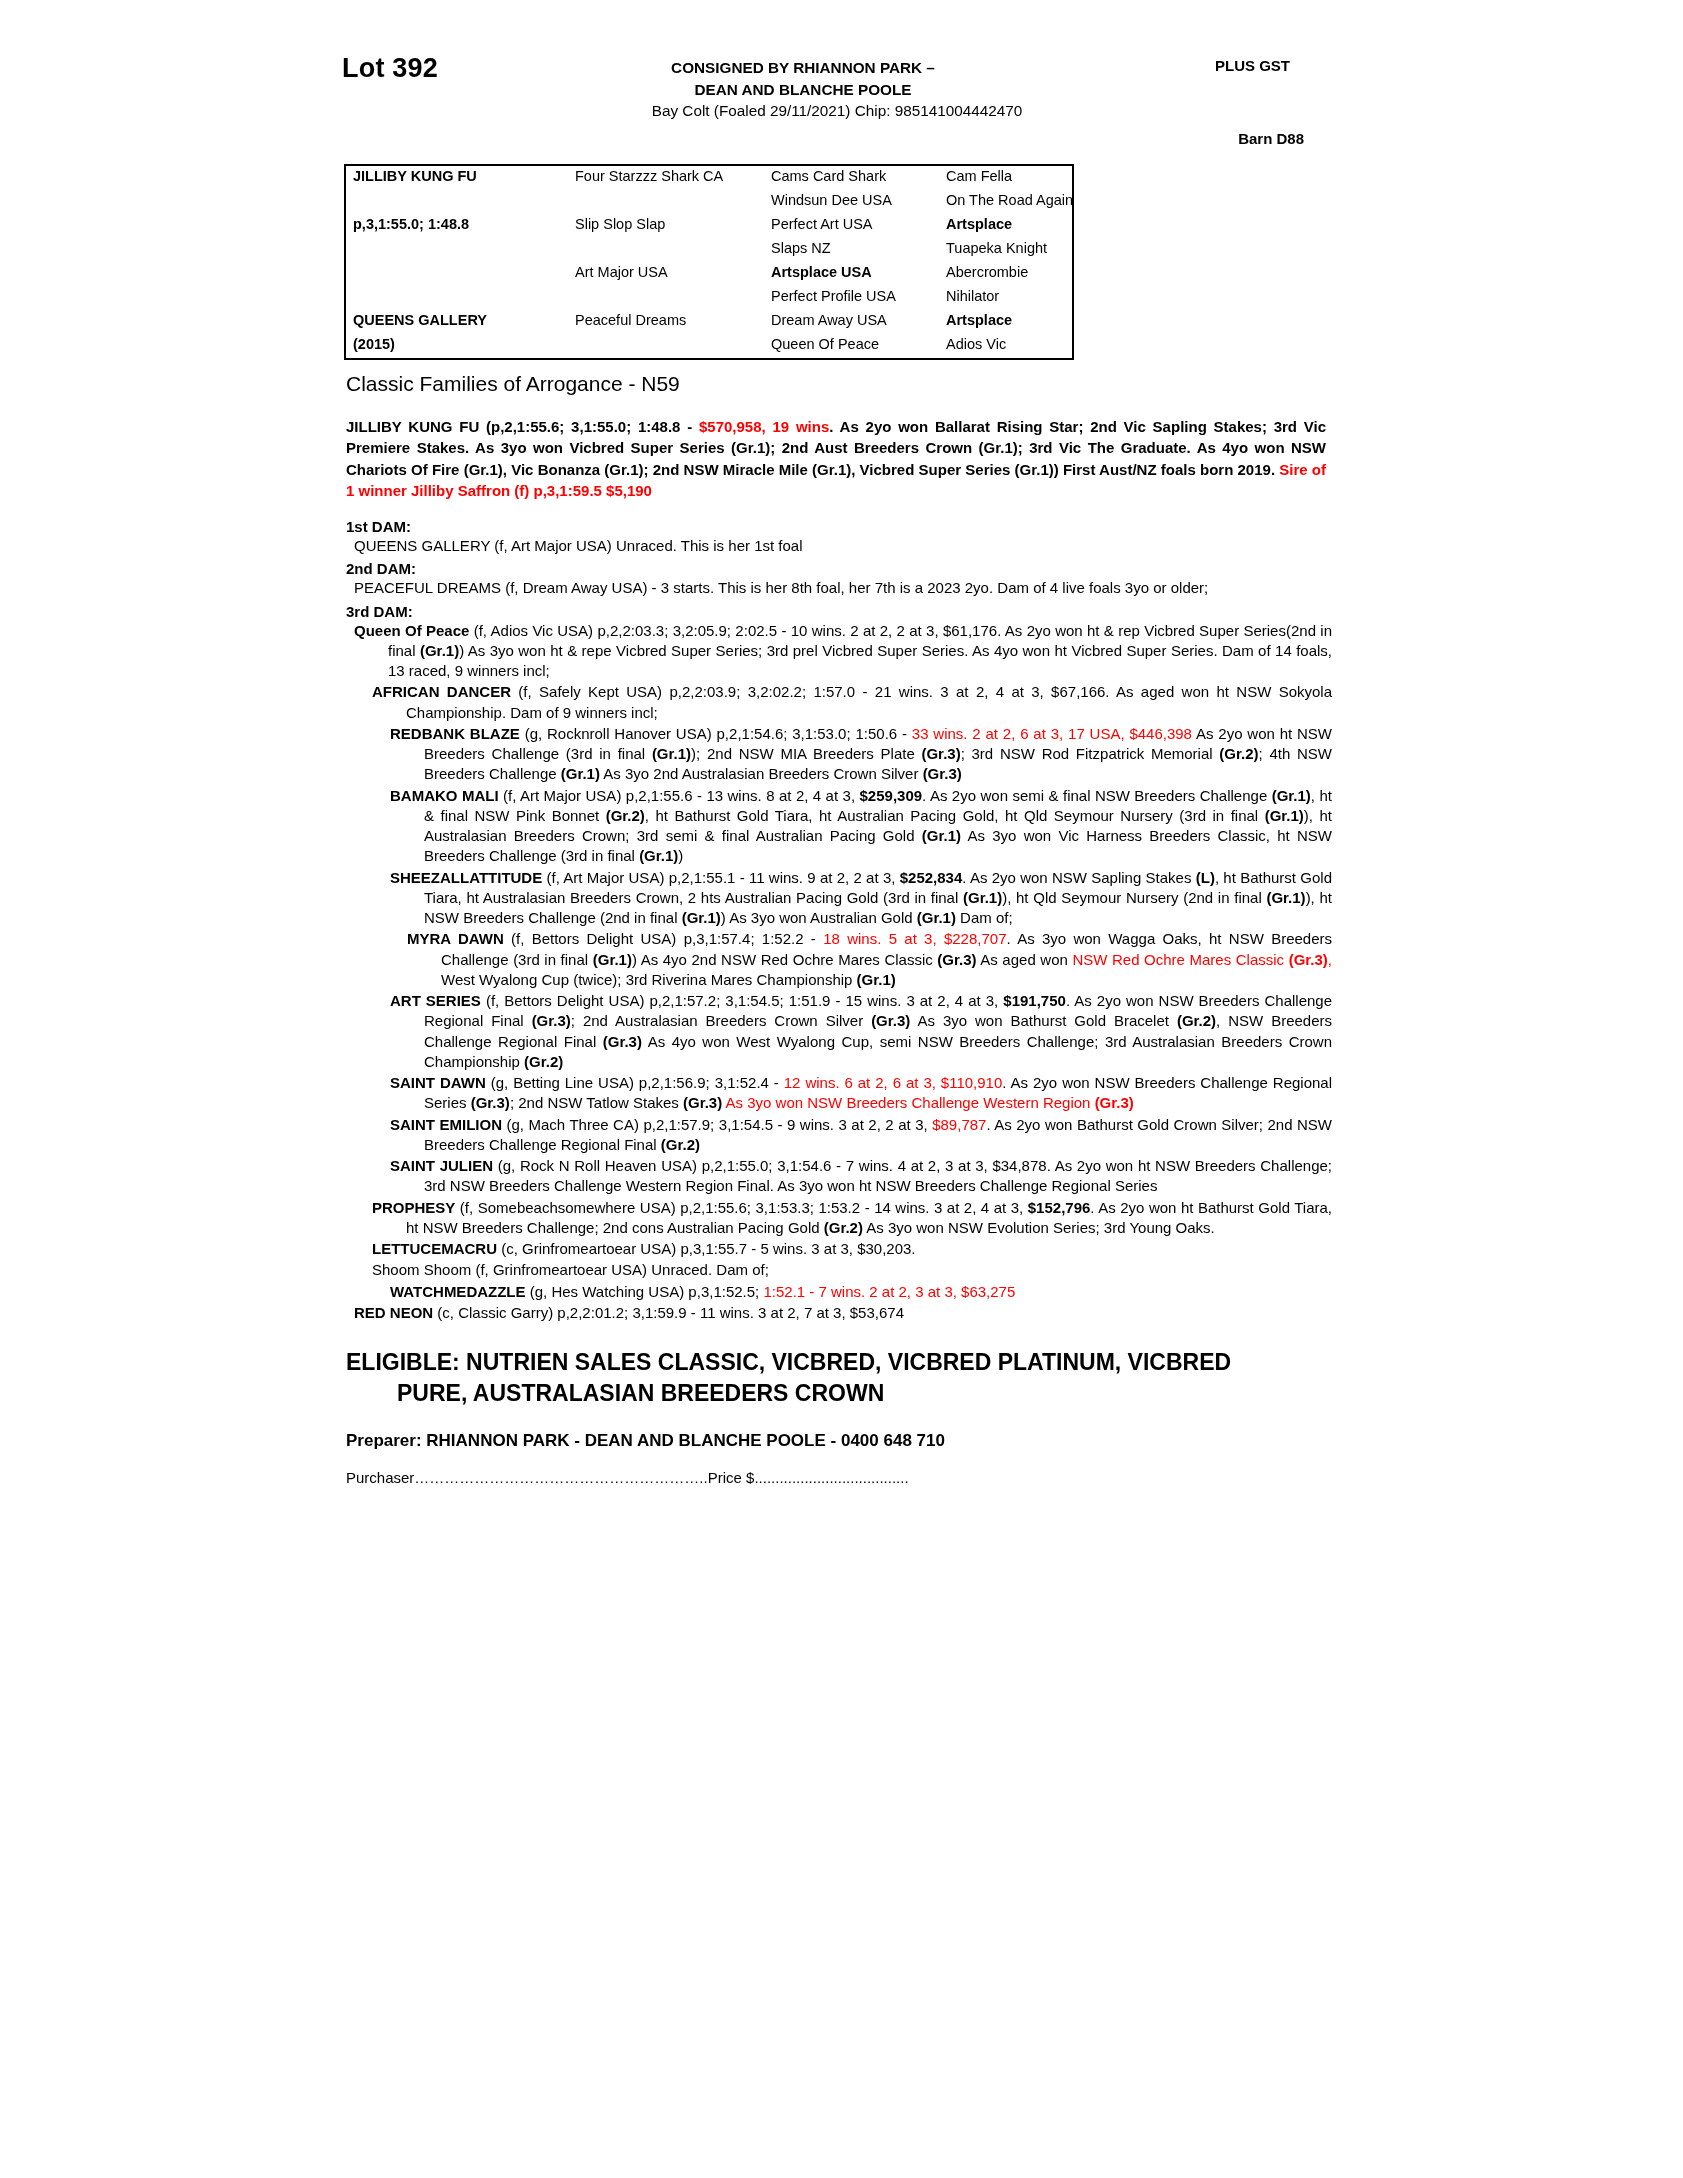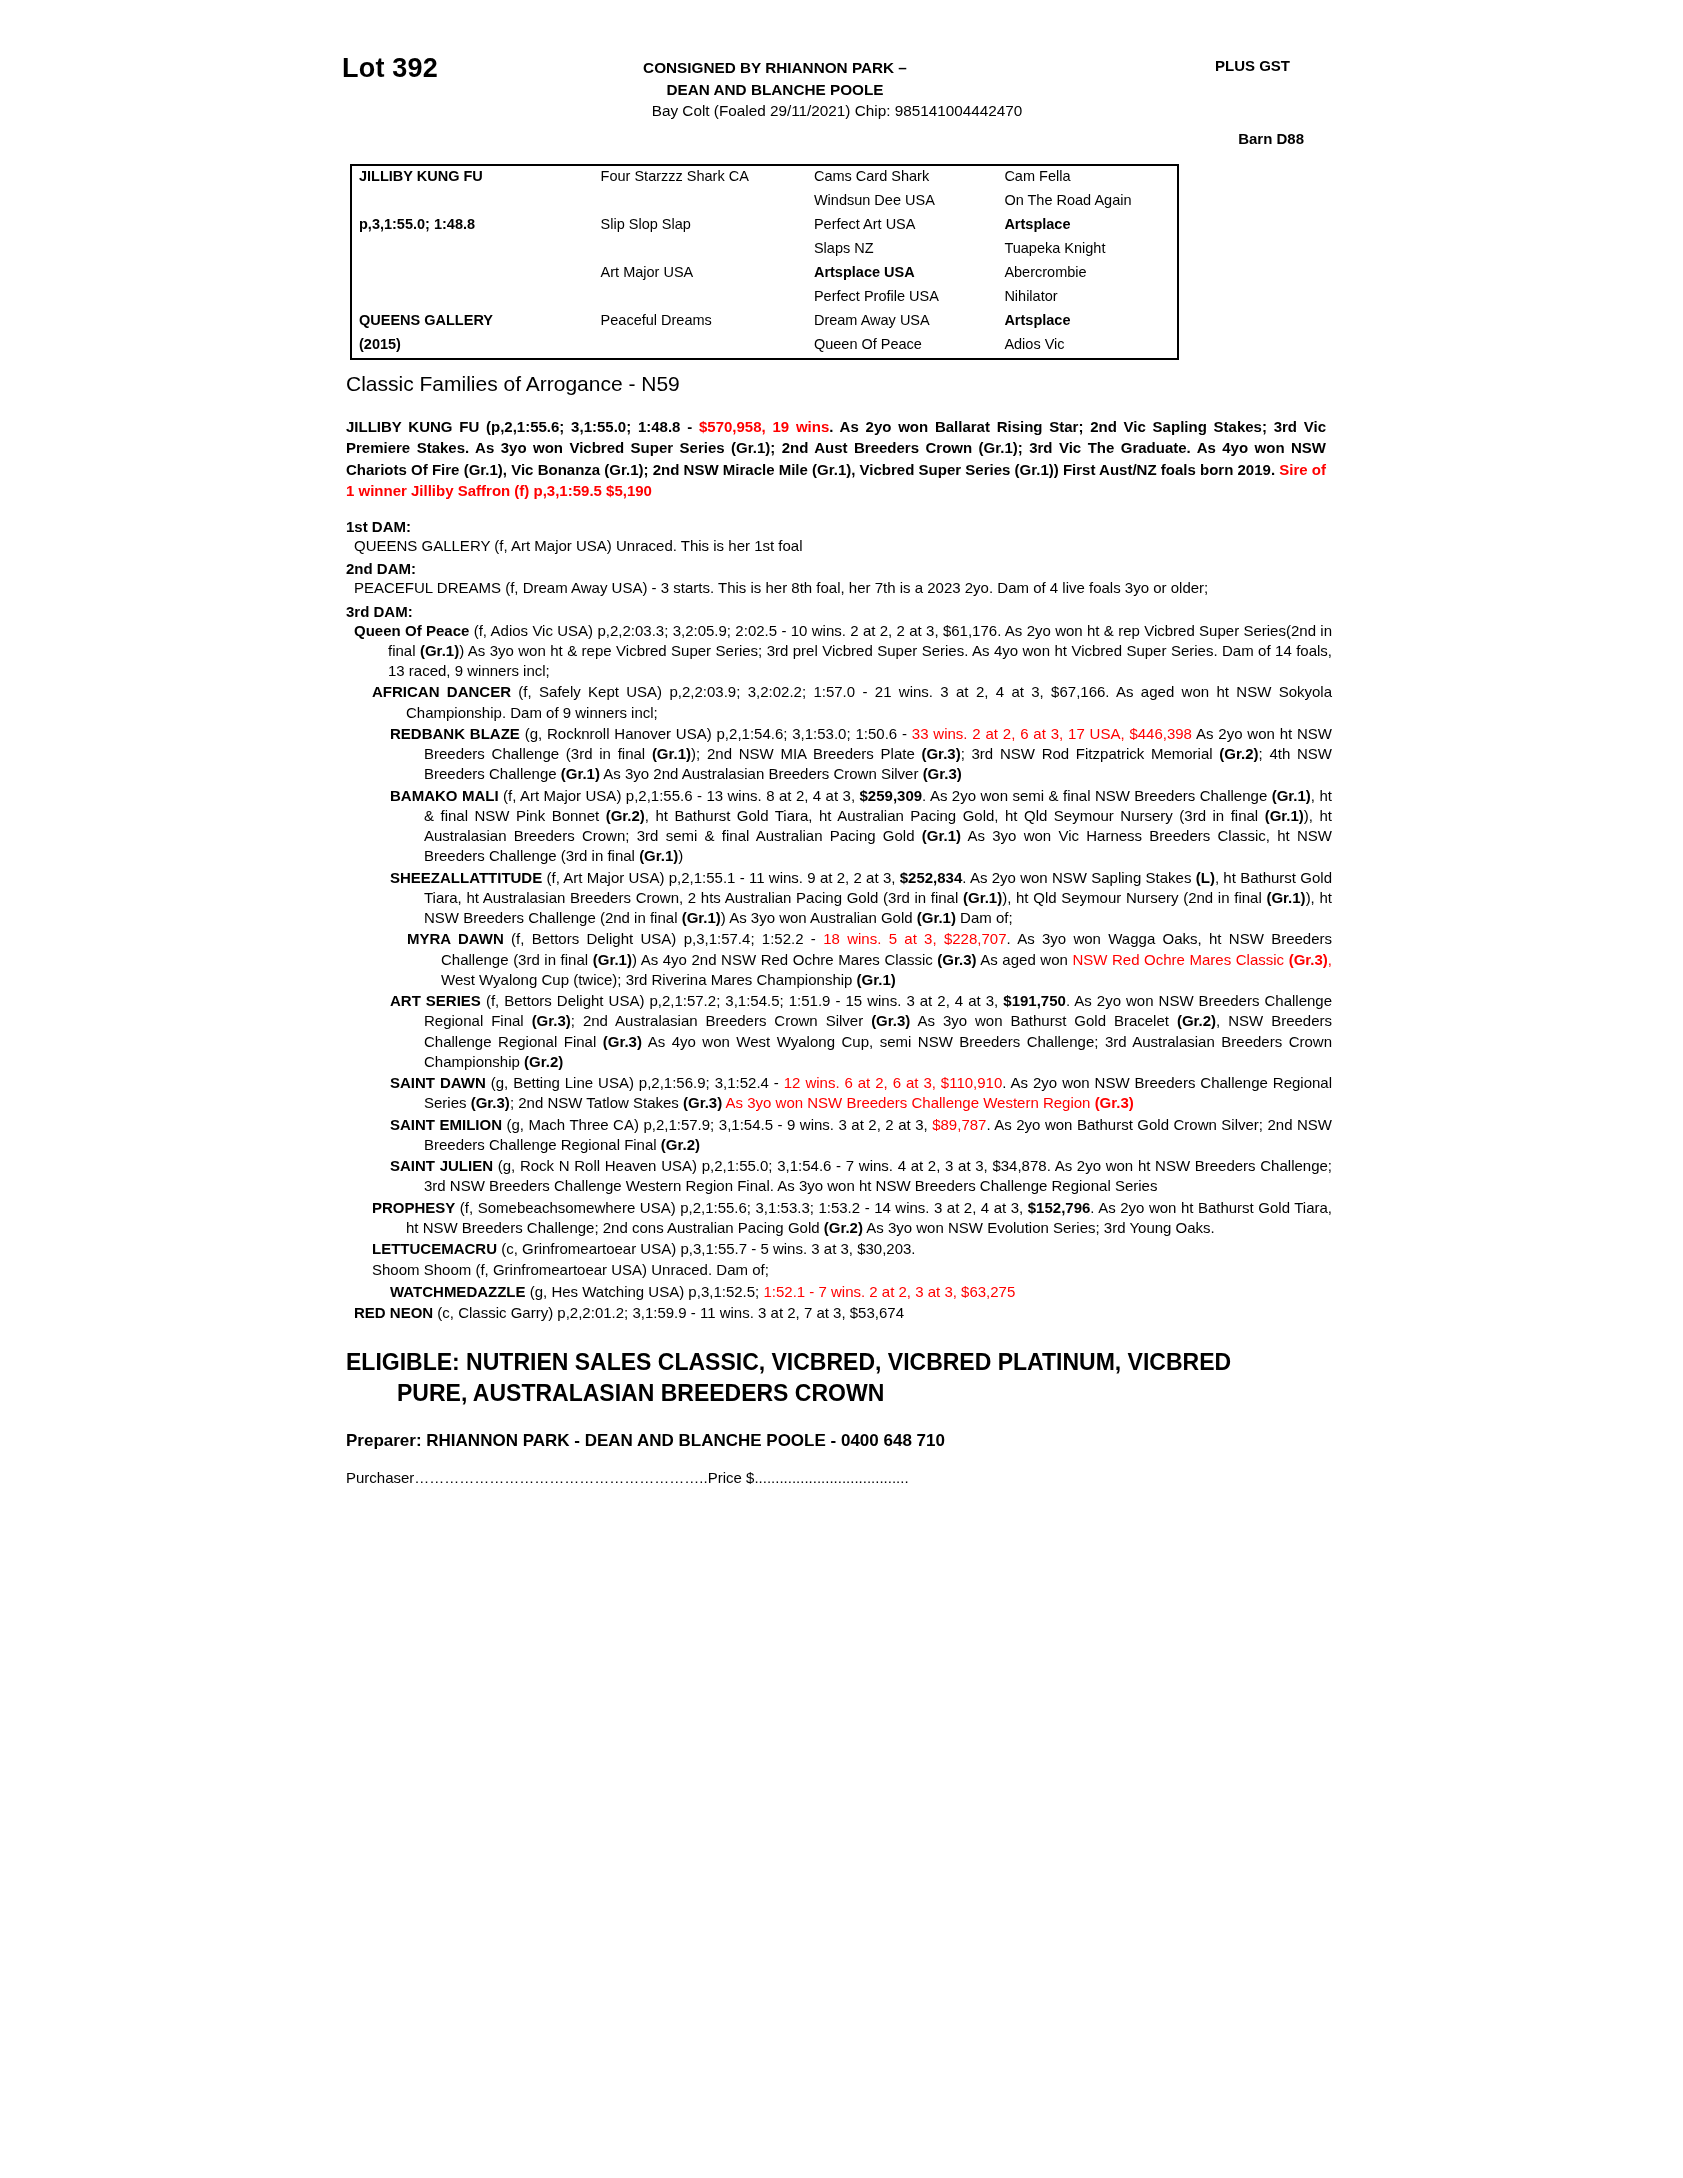--- a/index.html
+++ b/index.html
@@ -36,21 +36,21 @@
   .lot {
     position: absolute;
     left: 0;
     top: 8px;
     font-size: 27px;
     font-weight: bold;
     letter-spacing: 0.2px;
   }
   .consign {
     position: absolute;
-    left: 156px;
+    left: 184px;
     top: 12px;
     width: 554px;
     text-align: center;
     font-size: 15.3px;
     font-weight: bold;
     line-height: 1.45;
   }
   .plusgst {
     position: absolute;
     right: 42px;
@@ -71,22 +71,22 @@
     right: 28px;
     top: 85px;
     font-size: 15px;
     font-weight: bold;
   }
 
   
   .ped-wrap {
     margin-top: 8px;
     border: 2px solid #000;
-    width: 829px;
-    margin-left: 8px;
+    width: 730px;
+    margin-left: 2px;
     box-sizing: border-box;
   }
   table.ped {
     border-collapse: collapse;
     width: 100%;
     font-size: 14.5px;
     table-layout: fixed;
   }
   table.ped td {
     padding: 1px 5px 2px 7px;

